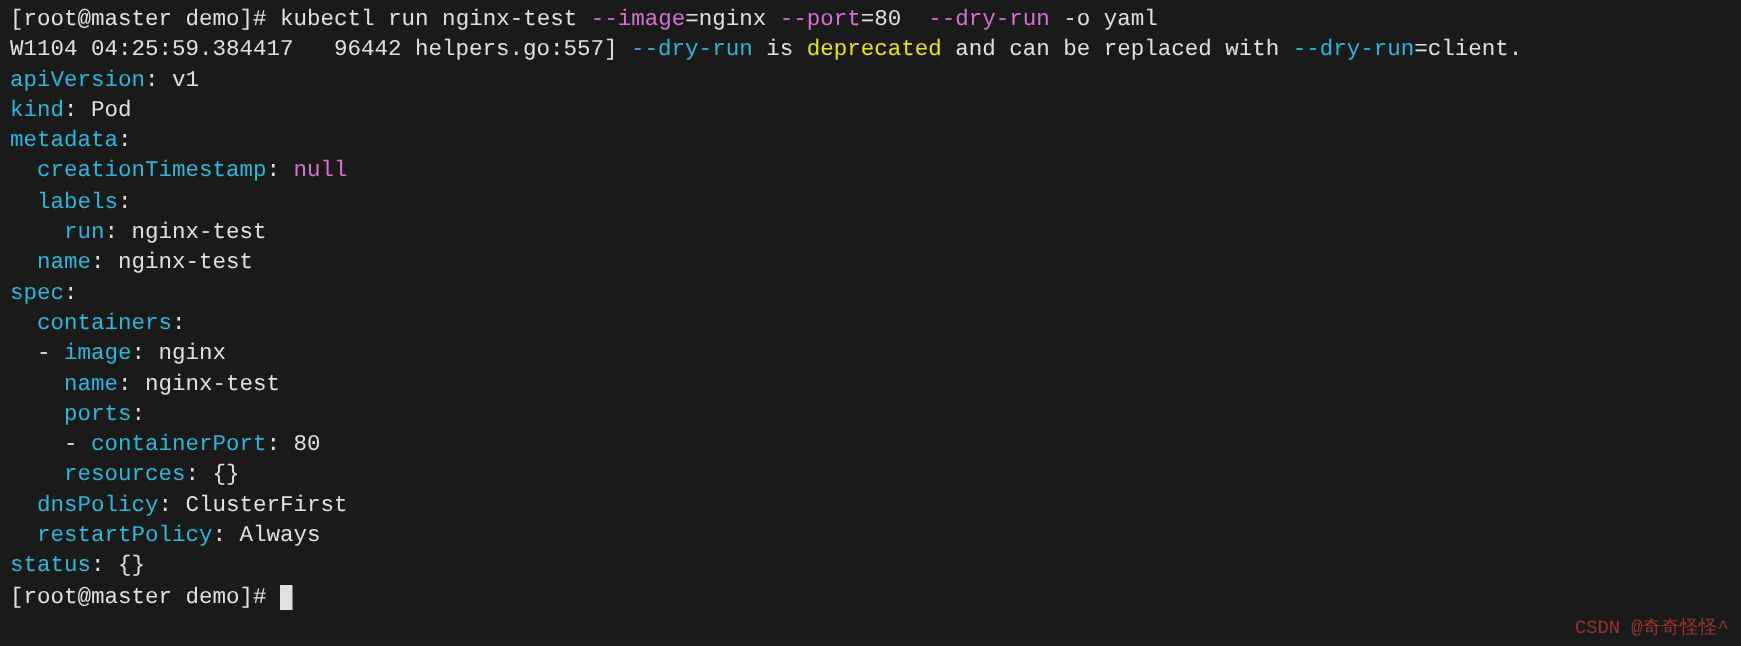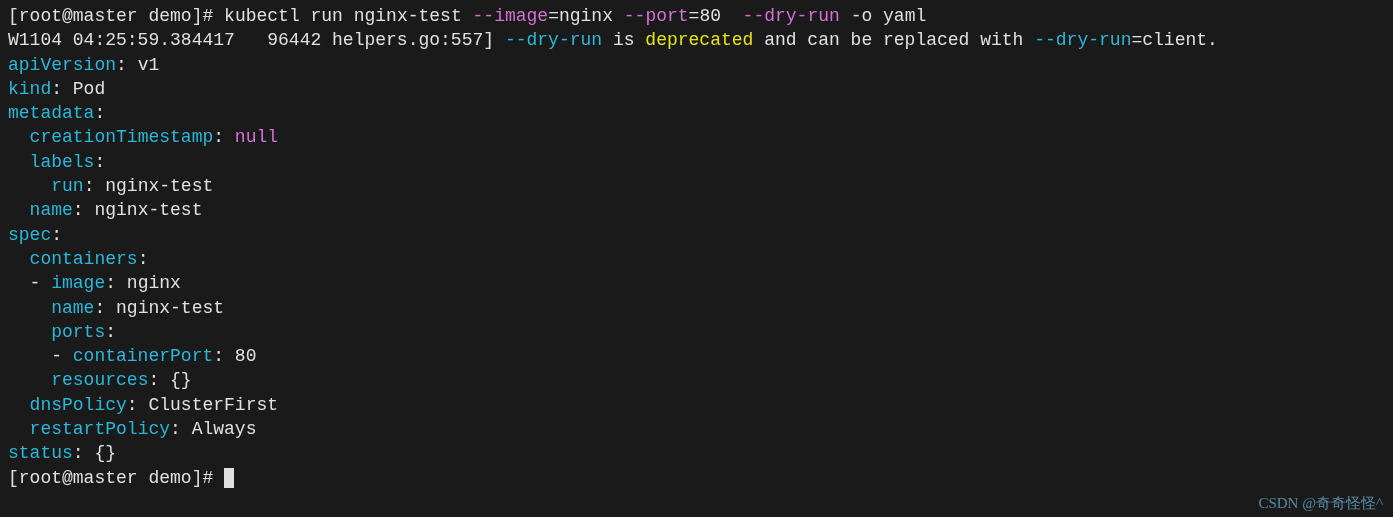--- a/index.html
+++ b/index.html
@@ -31,24 +31,24 @@
       display: inline-block;
       width: 10px;
       height: 20px;
       background: #e0e0e0;
       vertical-align: text-bottom;
     }
     .watermark {
       position: absolute;
       bottom: 4px;
       right: 10px;
-      color: #7dd3fc;
+      color: #ef4444;
       font-size: 15px;
       opacity: 0.6;
-      font-family: Liberation Serif, serif;
+      font-family: Liberation Mono, monospace;
     }
   </style>
 </head>
 <body>
 
 <div class="terminal"><span><span>[</span><span>root@master</span><span> demo</span><span>]</span><span># </span><span>kubectl run nginx-test </span><span class="flag">--image</span><span>=nginx </span><span class="flag">--port</span><span>=80  </span><span class="flag">--dry-run</span><span> -o yaml</span></span>
 <span><span>W1104 04:25:59.384417   96442 helpers.go:557] </span><span class="cyan">--dry-run</span><span> is </span><span class="yellow">deprecated</span><span> and can be replaced with </span><span class="cyan">--dry-run</span><span>=client.</span></span>
 <span><span class="cyan">apiVersion</span><span>: v1</span></span>
 <span><span class="cyan">kind</span><span>: Pod</span></span>
 <span><span class="cyan">metadata</span><span>:</span></span>

